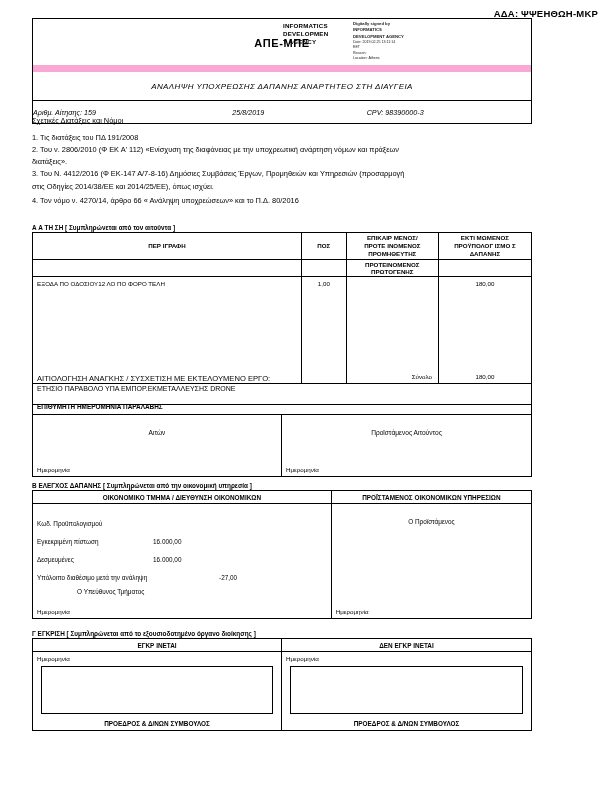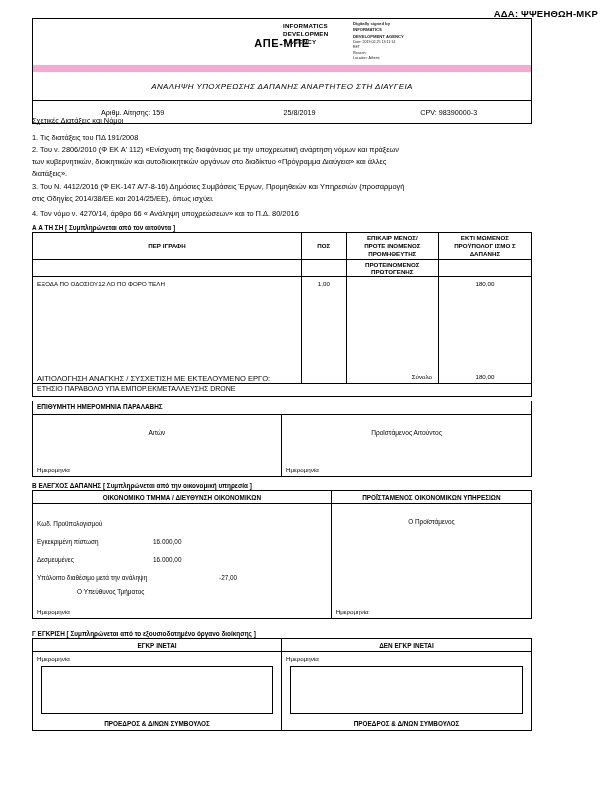--- a/index.html
+++ b/index.html
@@ -80,21 +80,21 @@
     font-size: 8px;
     letter-spacing: 0.4px;
     font-style: italic;
   }
   .hdr-bot {
     height: 22px;
     display: flex;
     align-items: center;
     font-size: 7.2px;
   }
-  .hdr-bot > div { text-align: center; }
+  .hdr-bot > div { text-align: left; font-style: italic; }
   .hb1 { width: 40%; }
   .hb2 { width: 27%; }
   .hb3 { width: 33%; }
 
   
   .legal {
     position: absolute;
     left: 32px;
     top: 116px;
     width: 504px;
@@ -175,21 +175,21 @@
   
   .justif {
     position: absolute;
     left: 32px;
     top: 372px;
     width: 500px;
     border: 1px solid #000;
     border-top: 0;
     box-sizing: border-box;
     font-size: 7px;
-    padding: 2px 4px 2px 4px;
+    padding: 2px 4px 10px 4px;
     line-height: 1.35;
   }
   .justif .l1 { font-size: 7.6px; }
   .justif .l2 { font-size: 7px; }
 
   .paralavi {
     position: absolute;
     left: 32px;
     top: 401px;
     width: 500px;
@@ -324,21 +324,20 @@
       <div class="hb1">Αριθμ. Αίτησης: 159</div>
       <div class="hb2">25/8/2019</div>
       <div class="hb3">CPV: 98390000-3</div>
     </div>
   </div>
 
   <div class="legal">
     <p class="t">Σχετικές Διατάξεις και Νόμοι</p>
     <p>1. Τις διατάξεις του ΠΔ 191/2008</p>
     <p>2. Του ν. 2806/2010 (Φ ΕΚ Α' 112) «Ενίσχυση της διαφάνειας με την υποχρεωτική ανάρτηση νόμων και πράξεων</p>
-    <p>των κυβερνητικών, διοικητικών και αυτοδιοικητικών οργάνων στο διαδίκτυο «Πρόγραμμα Διαύγεια» και άλλες</p>
     <p>διατάξεις».</p>
     <p>3. Του Ν. 4412/2016 (Φ ΕΚ-147 Α/7-8-16) Δημόσιες Συμβάσεις Έργων, Προμηθειών και Υπηρεσιών (προσαρμογή</p>
     <p>στις Οδηγίες 2014/38/ΕΕ και 2014/25/ΕΕ), όπως ισχύει.</p>
     <p style="margin-top:4px">4. Τον νόμο  ν. 4270/14, άρθρο 66 « Ανάληψη  υποχρεώσεων» και το Π.Δ. 80/2016</p>
   </div>
 
   <div class="secA-label">Α Α ΤΗ ΣΗ [ Συμπληρώνεται από τον αιτούντα ]</div>
   <div class="tblA">
     <div class="row head">
       <div class="c1">ΠΕΡ ΙΓΡΑΦΗ</div>

